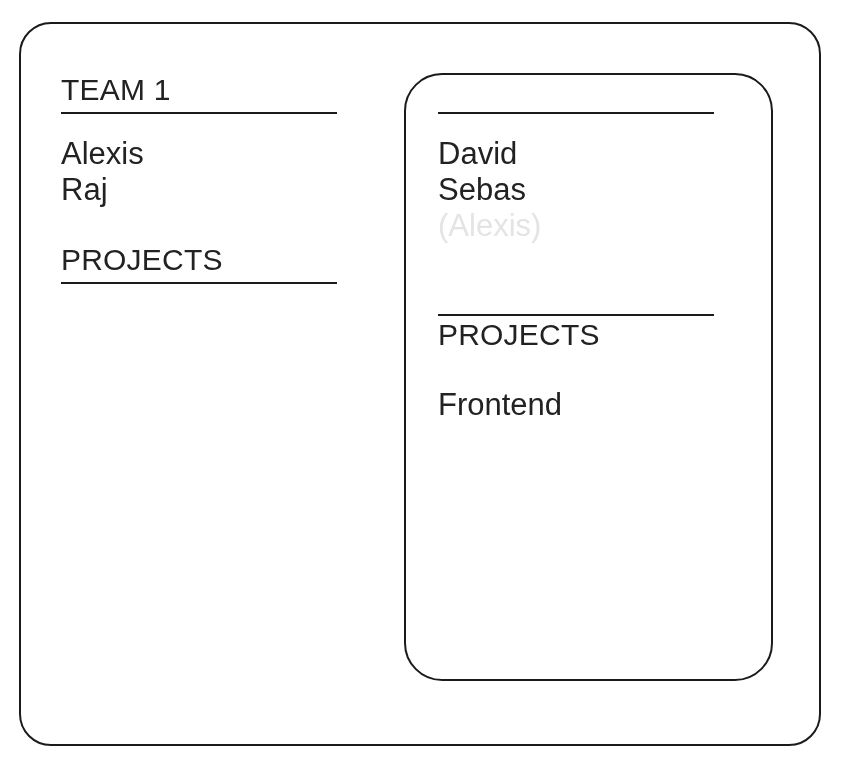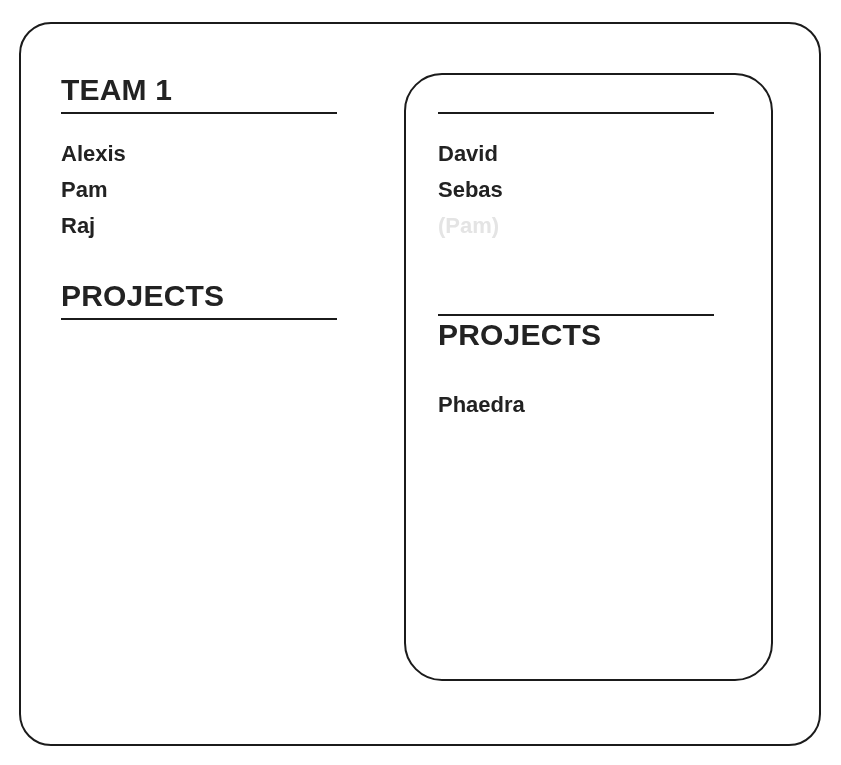--- a/index.html
+++ b/index.html
@@ -11,21 +11,20 @@
   body {
     font-family: "Liberation Sans", sans-serif;
     color: #222222;
   }
   #canvas {
     position: relative;
     width: 841px;
     height: 765px;
     background: #ffffff;
     overflow: hidden;
-    font-weight: bold;
   }
 
   
   .team-box {
     position: absolute;
     box-sizing: border-box;
     border: 2px solid #1b1b1b;
     border-radius: 34px;
     background: transparent;
   }
@@ -68,21 +67,21 @@
 
   
   .header-block.overline .rule { margin-top: 0; margin-bottom: 1px; }
 
   .entry-list {
     list-style: none;
     margin: 0;
     padding: 0;
   }
   .entry {
-    font-size: 22px;
+    font-size: 31px;
     line-height: 36px;
     white-space: nowrap;
     color: #222222;
   }
   .entry.inherited {
     color: #e4e4e4;
   }
 
   .gap-sm { height: 22px; }
   .gap-md { height: 34px; }
@@ -101,21 +100,20 @@
 
     <div class="header-block">
       <div class="section-title">TEAM 1</div>
       <div class="rule"></div>
     </div>
 
     <div class="gap-sm"></div>
 
     <ul class="entry-list">
       <li class="entry">Alexis</li>
-      <li class="entry">Pam</li>
       <li class="entry">Raj</li>
     </ul>
 
     <div class="gap-md"></div>
 
     <div class="header-block">
       <div class="section-title">PROJECTS</div>
       <div class="rule"></div>
     </div>
 
@@ -128,31 +126,31 @@
 
     <div class="header-block">
       <div class="rule"></div>
     </div>
 
     <div class="gap-sm"></div>
 
     <ul class="entry-list">
       <li class="entry">David</li>
       <li class="entry">Sebas</li>
-      <li class="entry inherited">(Pam)</li>
+      <li class="entry inherited">(Alexis)</li>
     </ul>
 
     <div class="gap-xl"></div>
 
     <div class="header-block overline">
       <div class="rule"></div>
       <div class="section-title">PROJECTS</div>
     </div>
 
     <div class="gap-md"></div>
 
     <ul class="entry-list">
-      <li class="entry">Phaedra</li>
+      <li class="entry">Frontend</li>
     </ul>
 
   </div>
 
 </div>
 
 </body></html>

